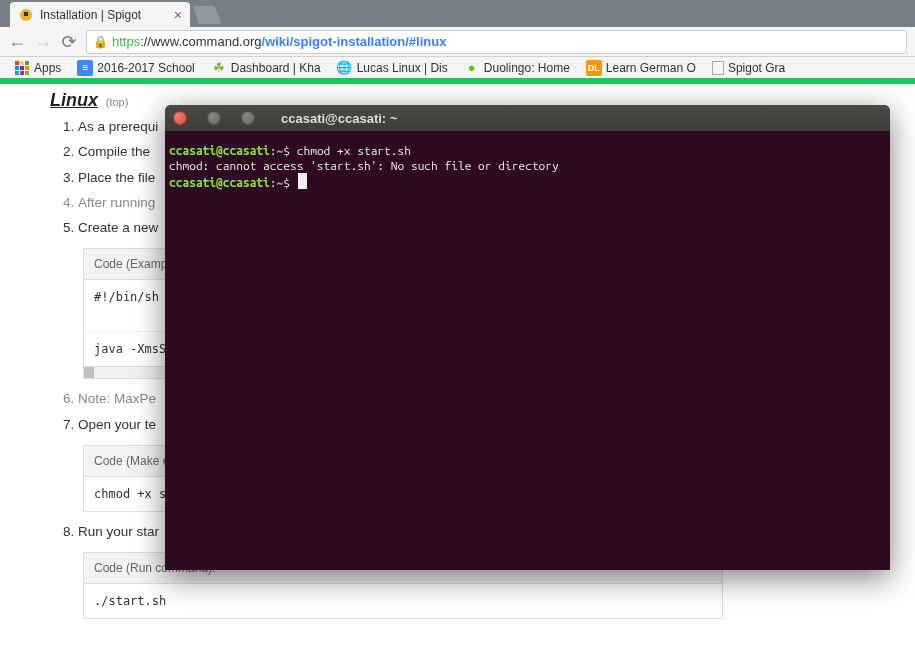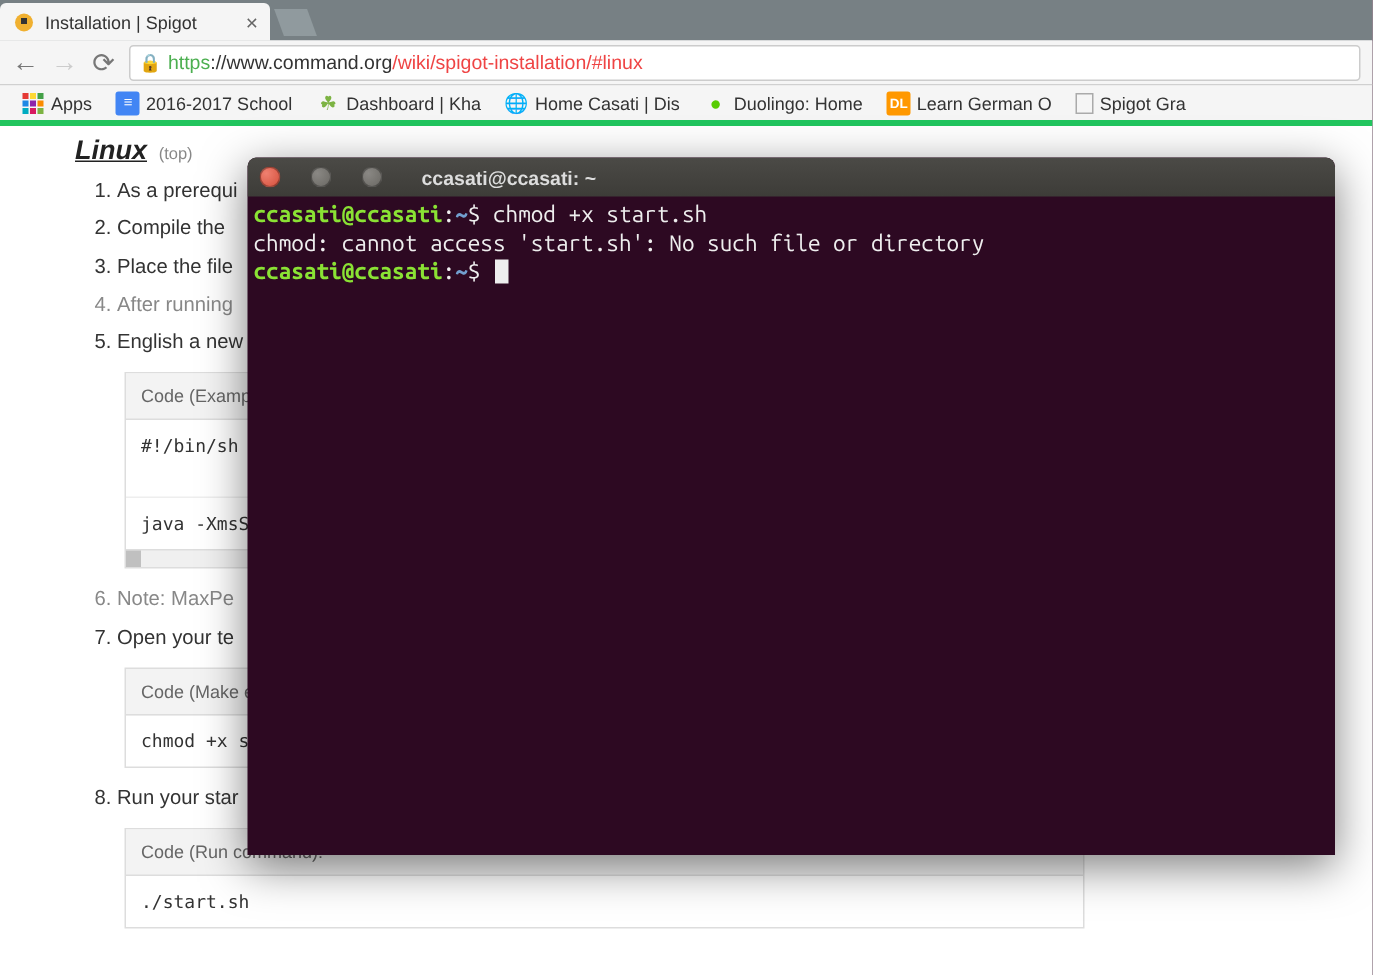--- a/index.html
+++ b/index.html
@@ -1,34 +1,34 @@
 <!DOCTYPE html>
 <html><head>
 <meta charset="utf-8">
 <style>
   * { box-sizing: border-box; margin: 0; padding: 0; }
   body { font-family: Arial, sans-serif; width: 915px; height: 650px; overflow: hidden; background: #fff; position: relative; }
 
   
-  .tab-strip { height: 27px; background: #778084; display: flex; align-items: flex-end; }
+  .tab-strip { height: 27px; background: #778084; display: flex; align-items: flex-end; padding-left: 10px; }
   .tab { background: #f5f5f5; height: 25px; min-width: 180px; display: flex; align-items: center; padding: 0 8px; font-size: 12px; color: #333; border-top-left-radius: 4px; border-top-right-radius: 4px; position: relative; }
   .tab .favicon { width: 16px; height: 16px; margin-right: 6px; }
   .tab .close { margin-left: auto; font-size: 14px; color: #666; cursor: pointer; }
   .new-tab { width: 22px; height: 18px; background: #909a9e; margin-left: 6px; margin-bottom: 3px; transform: skewX(20deg); }
 
   .toolbar { height: 30px; background: #f5f5f5; border-bottom: 1px solid #d0d0d0; display: flex; align-items: center; padding: 0 8px; gap: 8px; }
   .nav-btn { color: #777; font-size: 18px; cursor: pointer; width: 18px; text-align: center; }
   .nav-btn.disabled { color: #ccc; }
   .omnibox { flex: 1; height: 24px; border: 1px solid #ccc; border-radius: 3px; display: flex; align-items: center; padding: 0 6px; font-size: 13px; background: #fff; }
   .lock { color: #4CAF50; font-size: 12px; margin-right: 4px; }
   .url-https { color: #4CAF50; }
   .url-rest { color: #333; }
-  .url-path { color: #ef4444; }
+  .url-path { color: #3b82f6; font-weight: bold; }
 
-  .bookmarks { height: 27px; background: #f5f5f5; border-bottom: 4px solid #22c55e; display: flex; align-items: center; padding: 0 8px; gap: 4px; font-size: 12px; }
+  .bookmarks { height: 27px; background: #f5f5f5; border-bottom: 6px solid #22c55e; display: flex; align-items: center; padding: 0 8px; gap: 4px; font-size: 12px; }
   .bm { display: flex; align-items: center; gap: 4px; padding: 3px 6px; color: #333; cursor: pointer; white-space: nowrap; }
   .bm-icon { width: 16px; height: 16px; display: inline-flex; align-items: center; justify-content: center; font-size: 13px; }
   .apps-icon { display: grid; grid-template-columns: repeat(3, 4px); grid-template-rows: repeat(3, 4px); gap: 1px; }
   .apps-icon span { width: 4px; height: 4px; }
 
   
   .page { padding: 6px 50px; background: #fff; font-size: 13.5px; color: #333; height: calc(100% - 84px); overflow: hidden; }
   .linux-heading { font-size: 18px; font-weight: bold; text-decoration: underline; color: #222; display: inline-block; margin-bottom: 6px; font-style: italic; }
   .top-link { font-size: 11px; color: #888; margin-left: 4px; }
   ol.steps { margin-left: 28px; }
@@ -43,21 +43,21 @@
   .hscroll-thumb { position: absolute; left: 0; top: 0; height: 100%; width: 10px; background: #c0c0c0; }
 
   
   .terminal { position: absolute; left: 165px; top: 105px; width: 725px; height: 465px; background: #2d0922; box-shadow: 0 8px 30px rgba(0,0,0,0.5); border-radius: 6px 6px 0 0; overflow: hidden; }
   .term-titlebar { height: 26px; background: linear-gradient(#4b4a46, #3d3c38); display: flex; align-items: center; padding: 0 8px; gap: 20px; border-radius: 6px 6px 0 0; }
   .tbtn { width: 14px; height: 14px; border-radius: 50%; border: 1px solid rgba(0,0,0,0.3); }
   .tbtn.close { background: radial-gradient(circle at 30% 30%, #f08070, #d4513d); }
   .tbtn.min { background: radial-gradient(circle at 30% 30%, #8a8884, #6b6964); }
   .tbtn.max { background: radial-gradient(circle at 30% 30%, #8a8884, #6b6964); }
   .term-title { color: #ddd; font-size: 13px; font-weight: bold; margin-left: 6px; }
-  .term-body { padding: 2px 4px; font-family: 'Ubuntu Mono', 'DejaVu Sans Mono', monospace; font-size: 15px; line-height: 1.27; color: #eee; }
+  .term-body { padding: 12px 4px; font-family: 'Ubuntu Mono', 'DejaVu Sans Mono', monospace; font-size: 12px; line-height: 1.27; color: #eee; }
   .term-line { white-space: pre; }
   .t-user { color: #8ae234; font-weight: bold; }
   .t-colon { color: #eee; }
   .t-path { color: #729fcf; font-weight: bold; }
   .t-cmd { color: #eee; }
   .cursor { display: inline-block; width: 9px; height: 16px; background: #eee; vertical-align: text-bottom; margin-left: 1px; }
 </style>
 </head>
 <body>
 
@@ -107,21 +107,21 @@
   <div class="bm">
     <span class="bm-icon" style="background:#4285f4;color:#fff;border-radius:2px;font-size:10px">≡</span>
     <span>2016-2017 School</span>
   </div>
   <div class="bm">
     <span class="bm-icon" style="color:#7cb342">☘</span>
     <span>Dashboard | Kha</span>
   </div>
   <div class="bm">
     <span class="bm-icon" style="color:#d2691e">🌐</span>
-    <span>Home Casati | Dis</span>
+    <span>Lucas Linux | Dis</span>
   </div>
   <div class="bm">
     <span class="bm-icon" style="color:#58cc02">●</span>
     <span>Duolingo: Home</span>
   </div>
   <div class="bm">
     <span class="bm-icon" style="background:#ff9800;color:#fff;font-size:9px;border-radius:2px;font-weight:bold">DL</span>
     <span>Learn German O</span>
   </div>
   <div class="bm">
@@ -133,21 +133,21 @@
 <div class="page">
   <span class="linux-heading">Linux</span>
   <span class="top-link">(top)</span>
 
   <ol class="steps">
     <li>As a prerequi</li>
     <li>Compile the </li>
     <li>Place the file</li>
     <li class="muted">After running</li>
     <li>
-      <span>English a new</span>
+      <span>Create a new</span>
       <div class="code-box">
         <div class="code-title">Code (Exampl</div>
         <div class="code-body">#!/bin/sh</div>
         <div class="code-gap"></div>
         <div class="code-body">java -XmsS</div>
         <div class="hscroll">
             <div class="hscroll-thumb"></div>
           </div>
       </div>
     </li>

